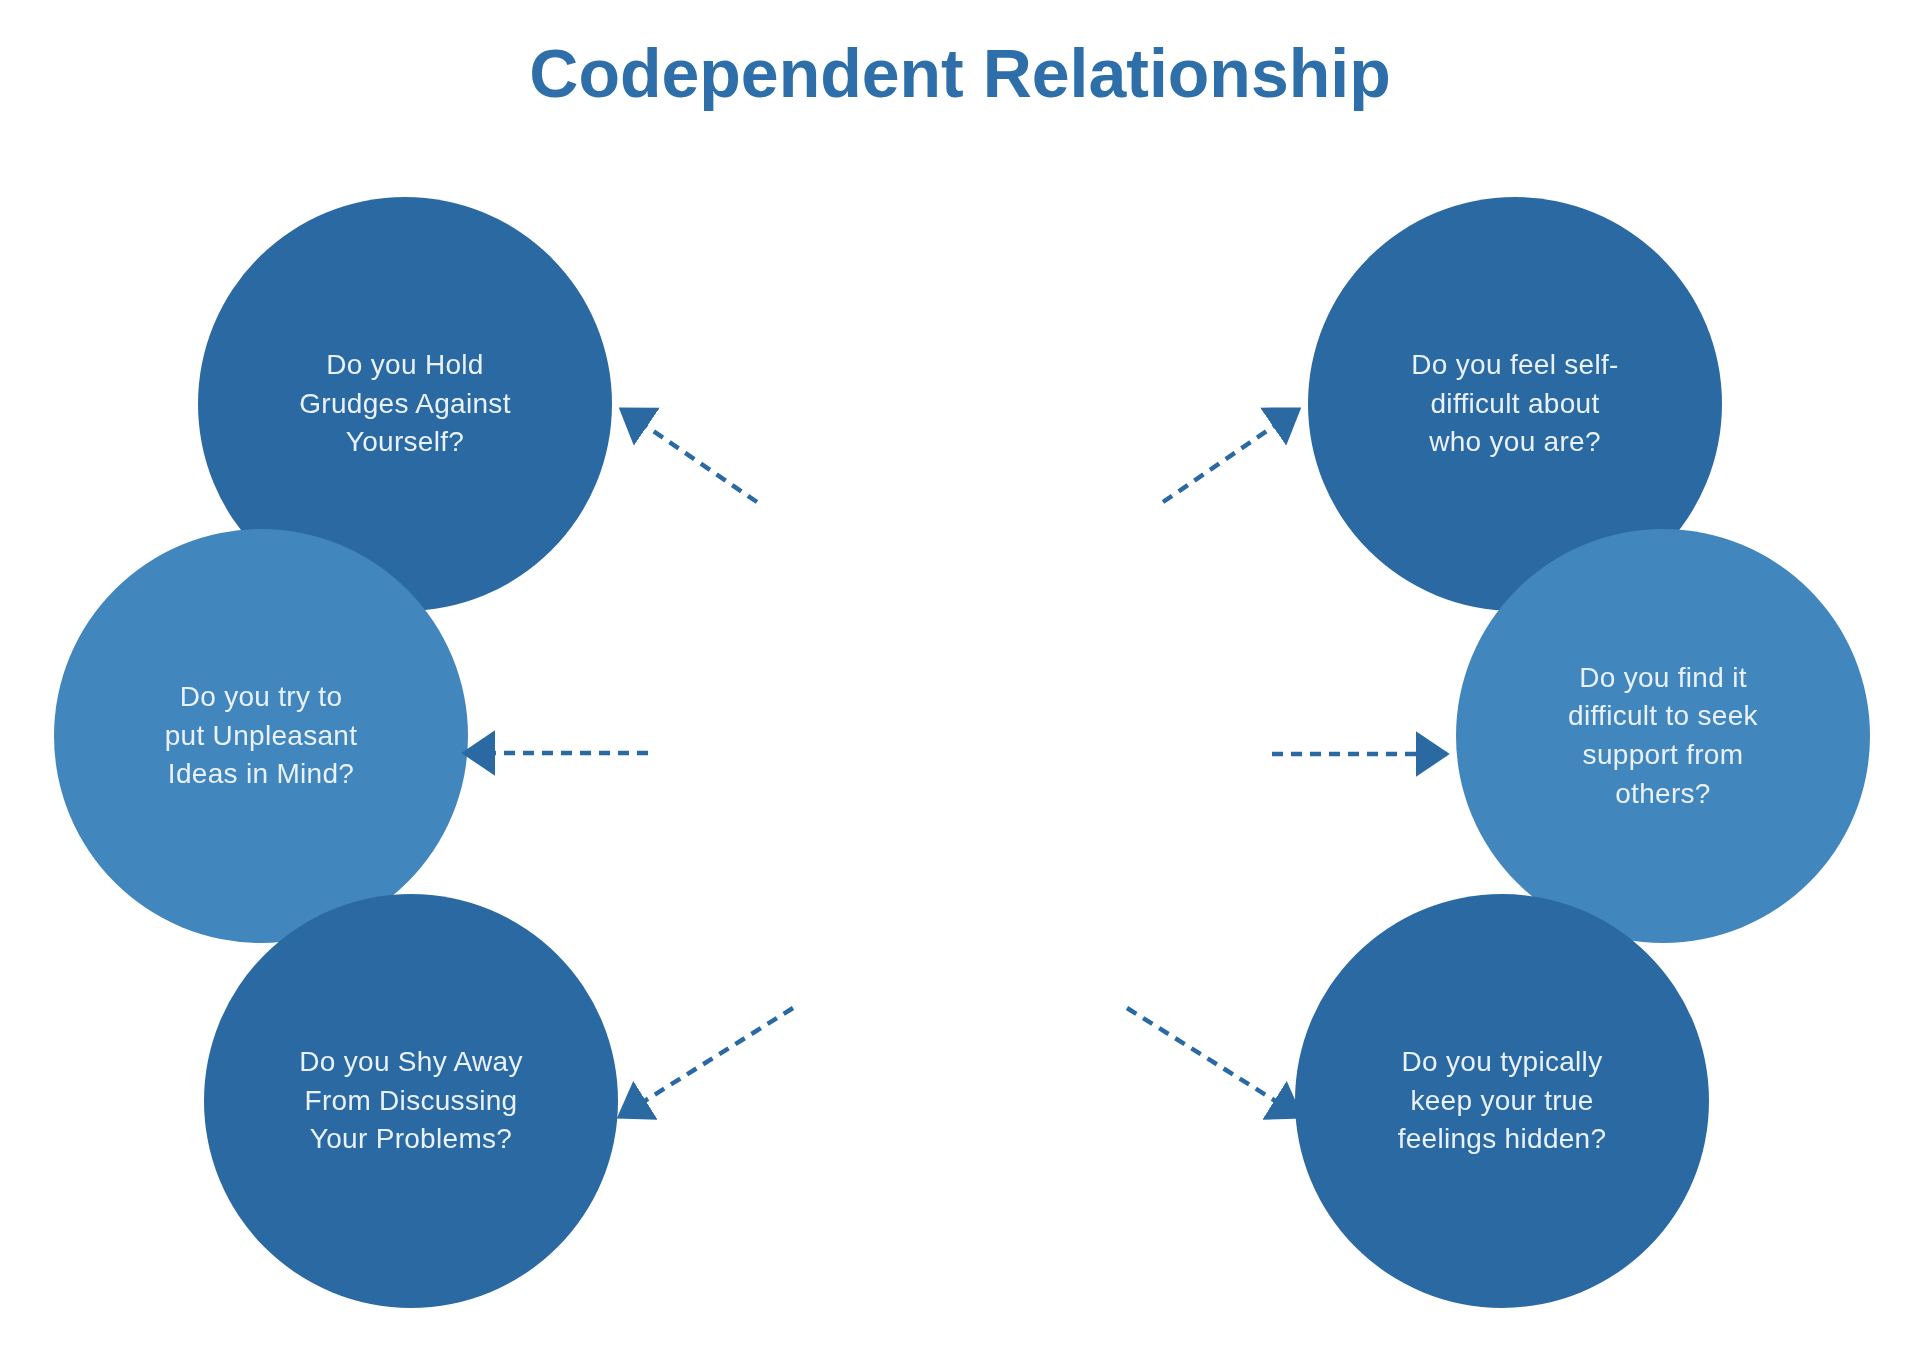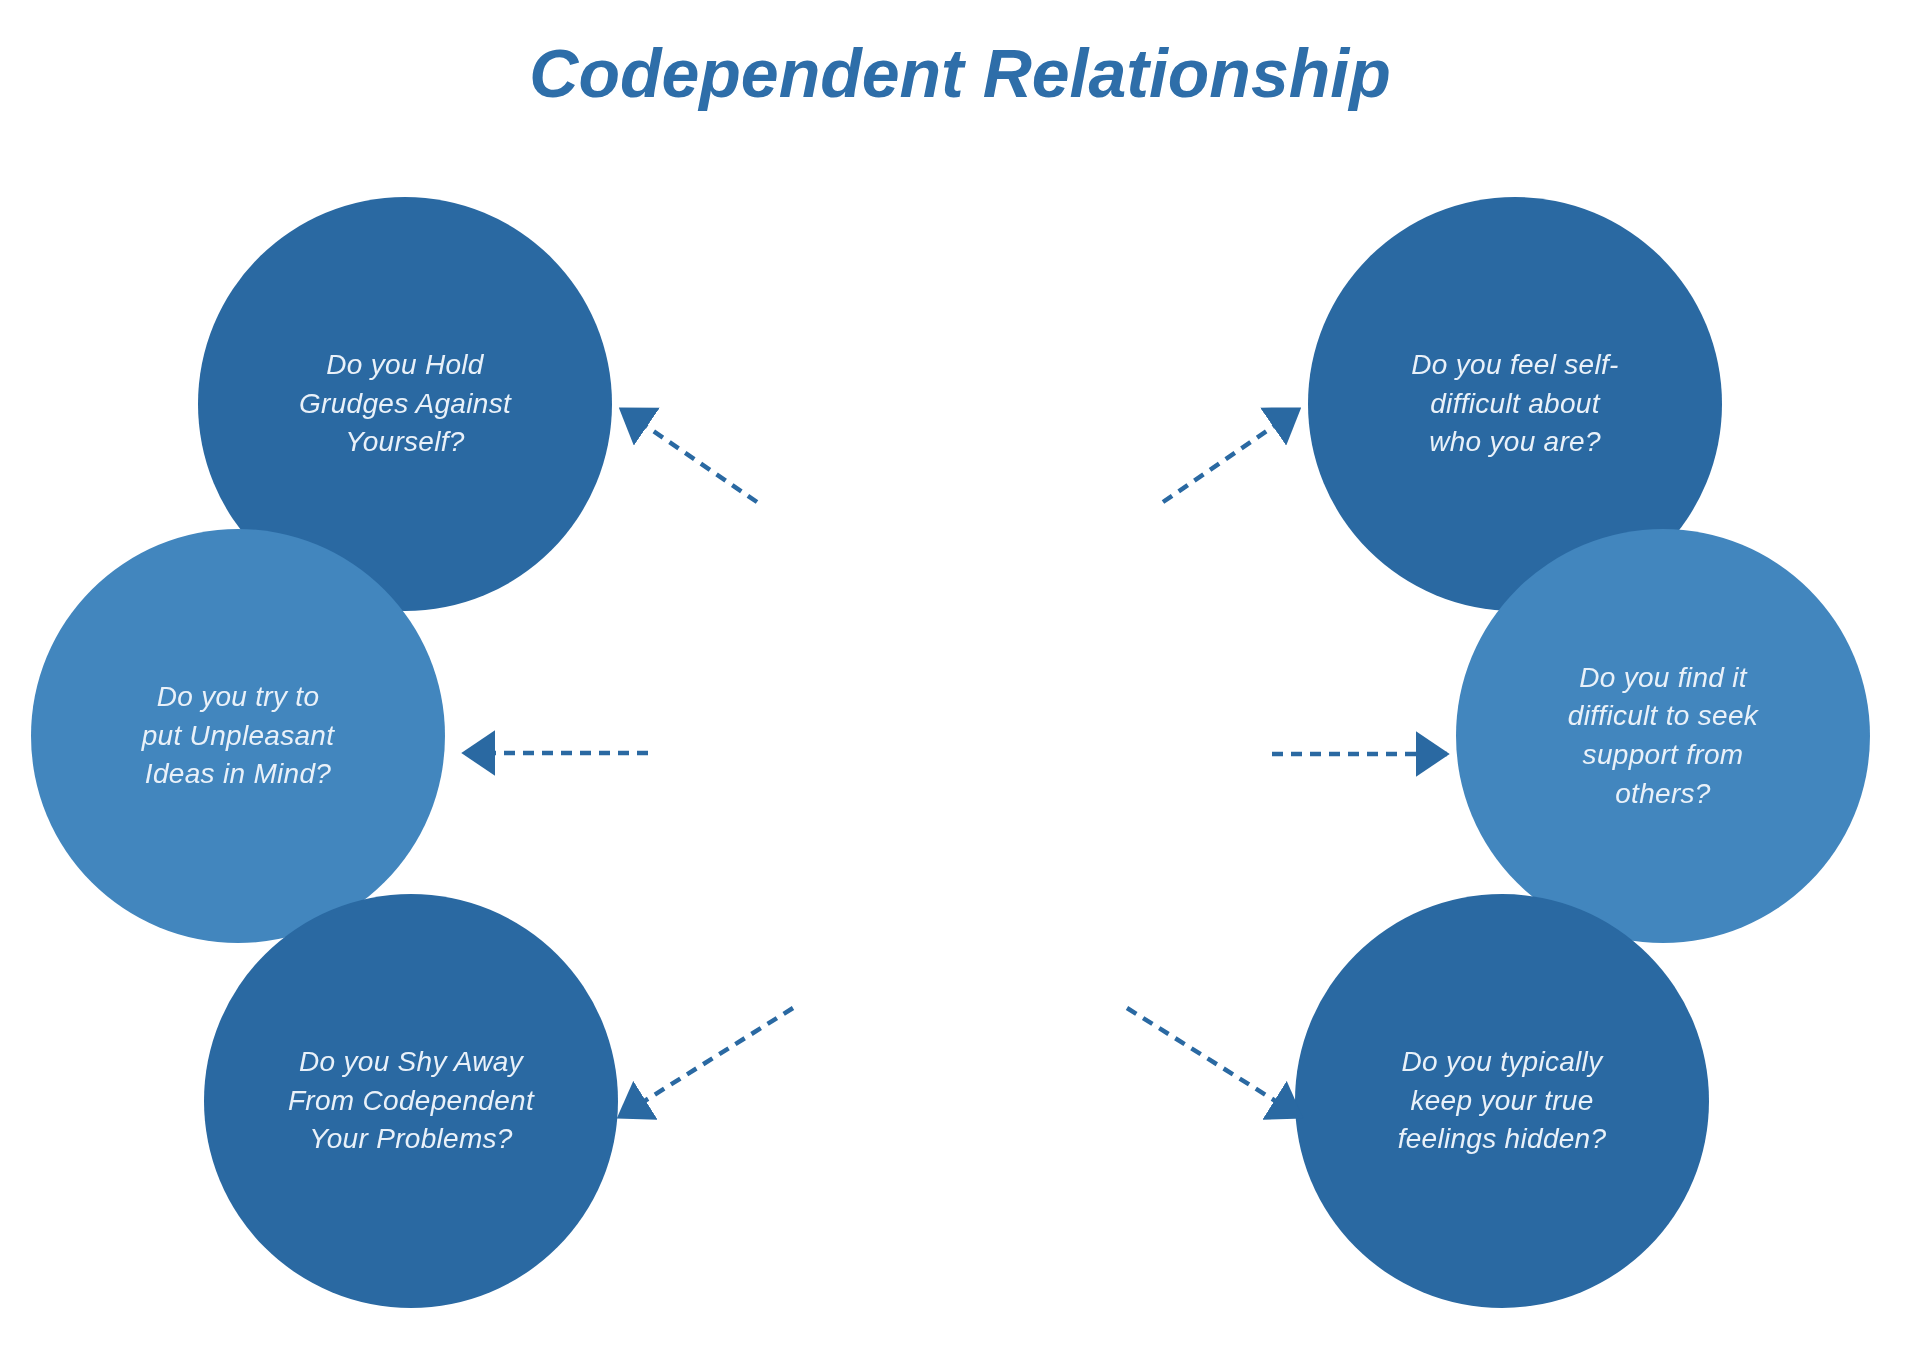--- a/index.html
+++ b/index.html
@@ -10,21 +10,20 @@
     --node-text:#e9f1f9;
     --arrow:#2a69a2;
   }
   html,body{margin:0;padding:0;background:var(--background);}
   .stage{
     position:relative;
     width:1920px;height:1363px;
     background:var(--background);
     overflow:hidden;
     font-family:"Liberation Sans",sans-serif;
-    font-style:italic;
   }
   .title{
     position:absolute;
     top:34px;left:0;width:100%;
     text-align:center;
     font-size:68px;
     font-weight:bold;
     letter-spacing:0px;
     color:var(--title);
   }
@@ -55,21 +54,21 @@
     width:620px;height:620px;
     z-index:4;
   }
   .node.center .label{
     font-size:66px;
     line-height:1.22;
     font-weight:400;
     letter-spacing:0.5px;
   }
   .node.top-left{left:198px;top:197px;z-index:1;}
-  .node.middle-left{left:31px;top:529px;z-index:2;}
+  .node.middle-left{left:54px;top:529px;z-index:2;}
   .node.bottom-left{left:204px;top:894px;z-index:3;}
   .node.top-right{left:1308px;top:197px;z-index:1;}
   .node.middle-right{left:1456px;top:529px;z-index:2;}
   .node.bottom-right{left:1295px;top:894px;z-index:3;}
   svg.connectors{
     position:absolute;
     left:0;top:0;
     z-index:5;
     pointer-events:none;
   }
@@ -110,21 +109,21 @@
   </div>
 
   <div class="node satellite light middle-left">
     <div class="label">Do you try to
 put Unpleasant
 Ideas in Mind?</div>
   </div>
 
   <div class="node satellite dark bottom-left">
     <div class="label">Do you Shy Away
-From Codependent
+From Discussing
 Your Problems?</div>
   </div>
 
   <div class="node satellite dark top-right">
     <div class="label">Do you feel self-
 difficult about
 who you are?</div>
   </div>
 
   <div class="node satellite light middle-right">

